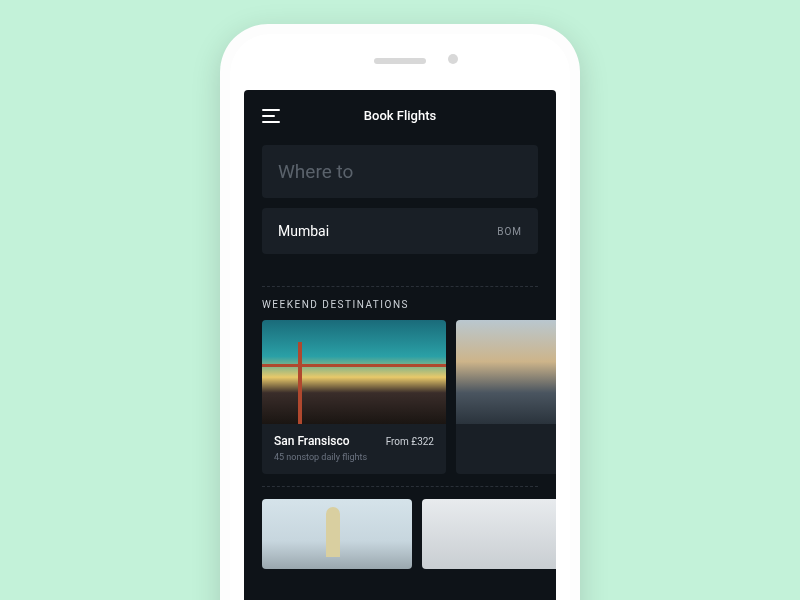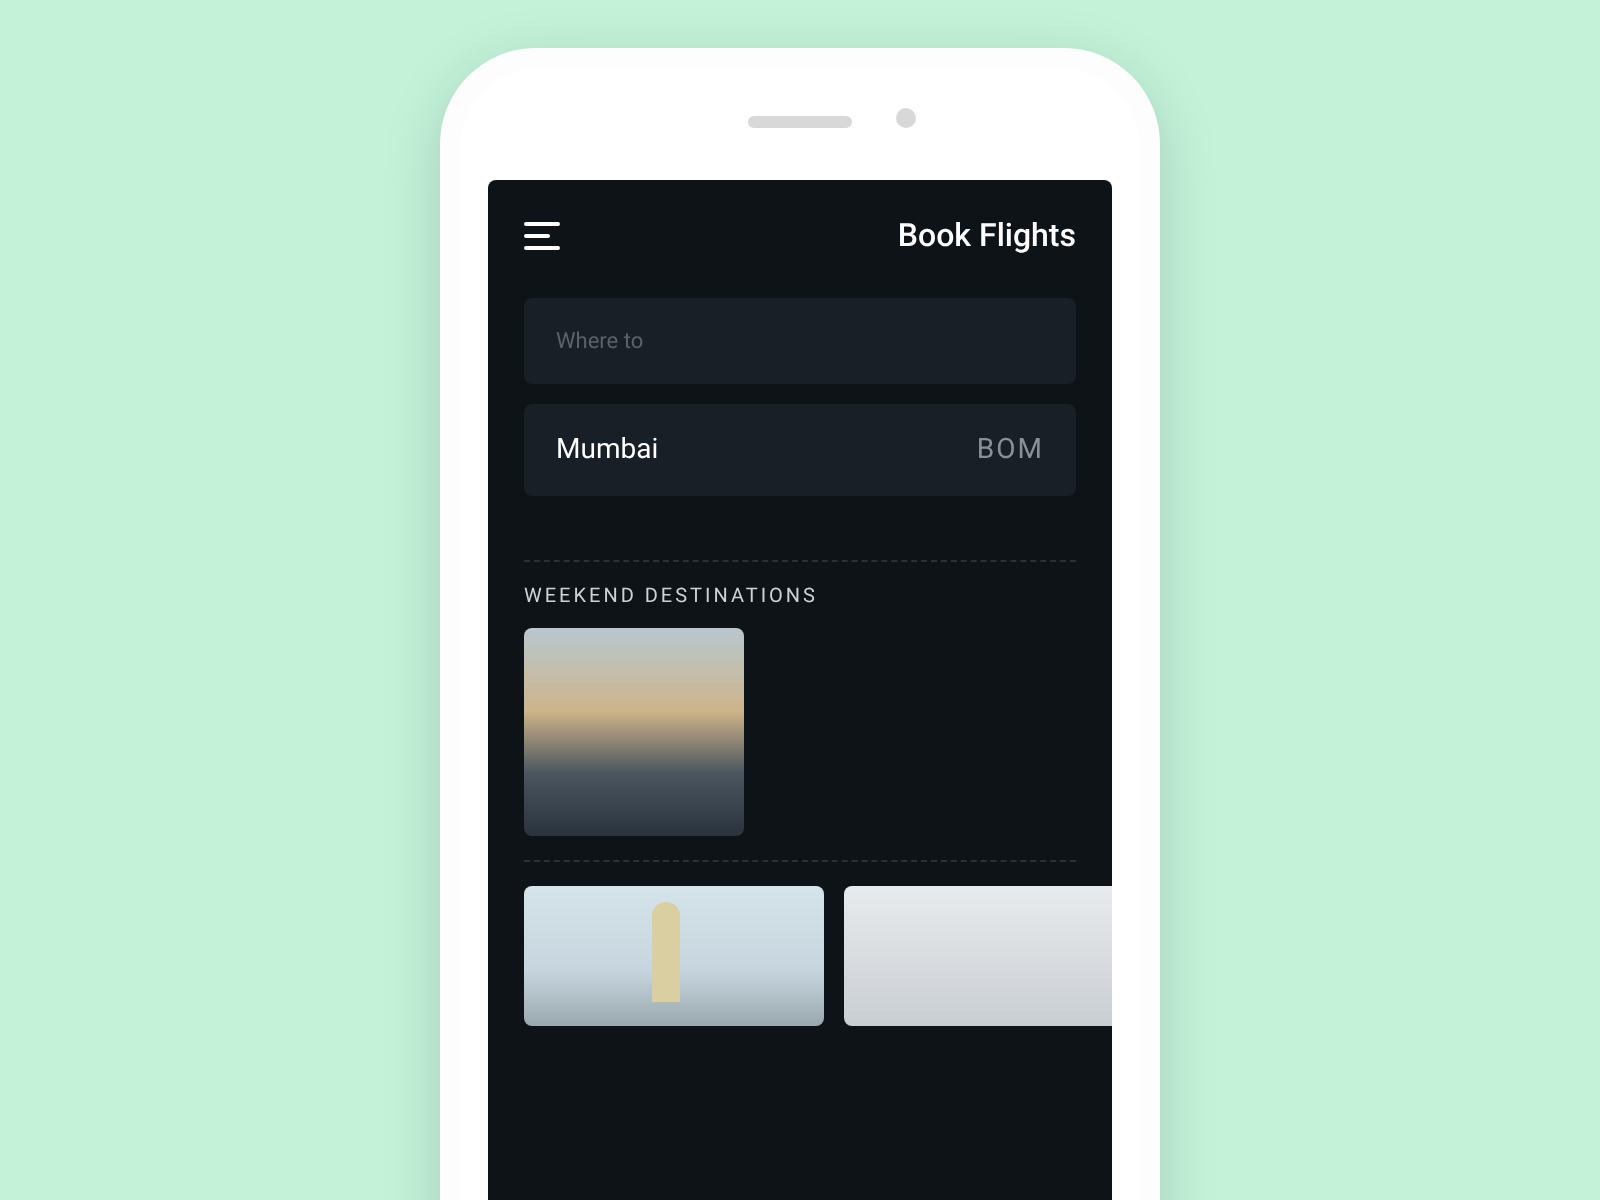--- a/index.html
+++ b/index.html
@@ -80,40 +80,40 @@
     display: block;
     height: 2px;
     background: #fff;
     border-radius: 1px;
   }
   .menu-icon span:nth-child(1){width:100%;}
   .menu-icon span:nth-child(2){width:70%;}
   .menu-icon span:nth-child(3){width:100%;}
   .title {
     flex: 1;
-    text-align: right;
-    font-size: 16px;
+    text-align: center;
+    font-size: 13px;
     font-weight: 500;
     margin-left: -18px;
   }
   .search-area {
     padding: 8px 18px 14px;
   }
   .field {
     background: #191f26;
     border-radius: 4px;
     padding: 15px 16px;
     margin-bottom: 10px;
     display: flex;
     align-items: center;
     justify-content: space-between;
   }
-  .field.placeholder { color: #5a626b; font-size: 11px; }
+  .field.placeholder { color: #5a626b; font-size: 19px; }
   .field.filled { color: #fff; font-size: 14px; text-align: center; }
-  .field .code { color: #8a9099; font-size: 14px; letter-spacing: 1px; }
+  .field .code { color: #8a9099; font-size: 10px; letter-spacing: 1px; }
   .divider {
     border-top: 1px dashed #2a3038;
     margin: 8px 18px 12px;
   }
   .section-title {
     color: #cdd2d8;
     font-size: 10px;
     letter-spacing: 1.5px;
     padding: 0 18px 10px;
   }
@@ -191,20 +191,30 @@
         <div class="field filled">
           <span>Mumbai</span>
           <span class="code">BOM</span>
         </div>
       </div>
 
       <div class="divider"></div>
 
       <div class="section-title">WEEKEND DESTINATIONS</div>
       <div class="cards">
+        <div class="card big">
+          <div class="card-img img-sf"></div>
+          <div class="card-body">
+            <div class="card-row1">
+              <span class="card-name">San Fransisco</span>
+              <span class="card-price">From £322</span>
+            </div>
+            <div class="card-sub">45 nonstop daily flights</div>
+          </div>
+        </div>
         <div class="card partial">
           <div class="card-img img-london"></div>
         </div>
       </div>
 
       <div class="divider"></div>
 
       <div class="weekend-cards">
         <div class="wcard wimg1"></div>
         <div class="wcard wimg2"></div>

